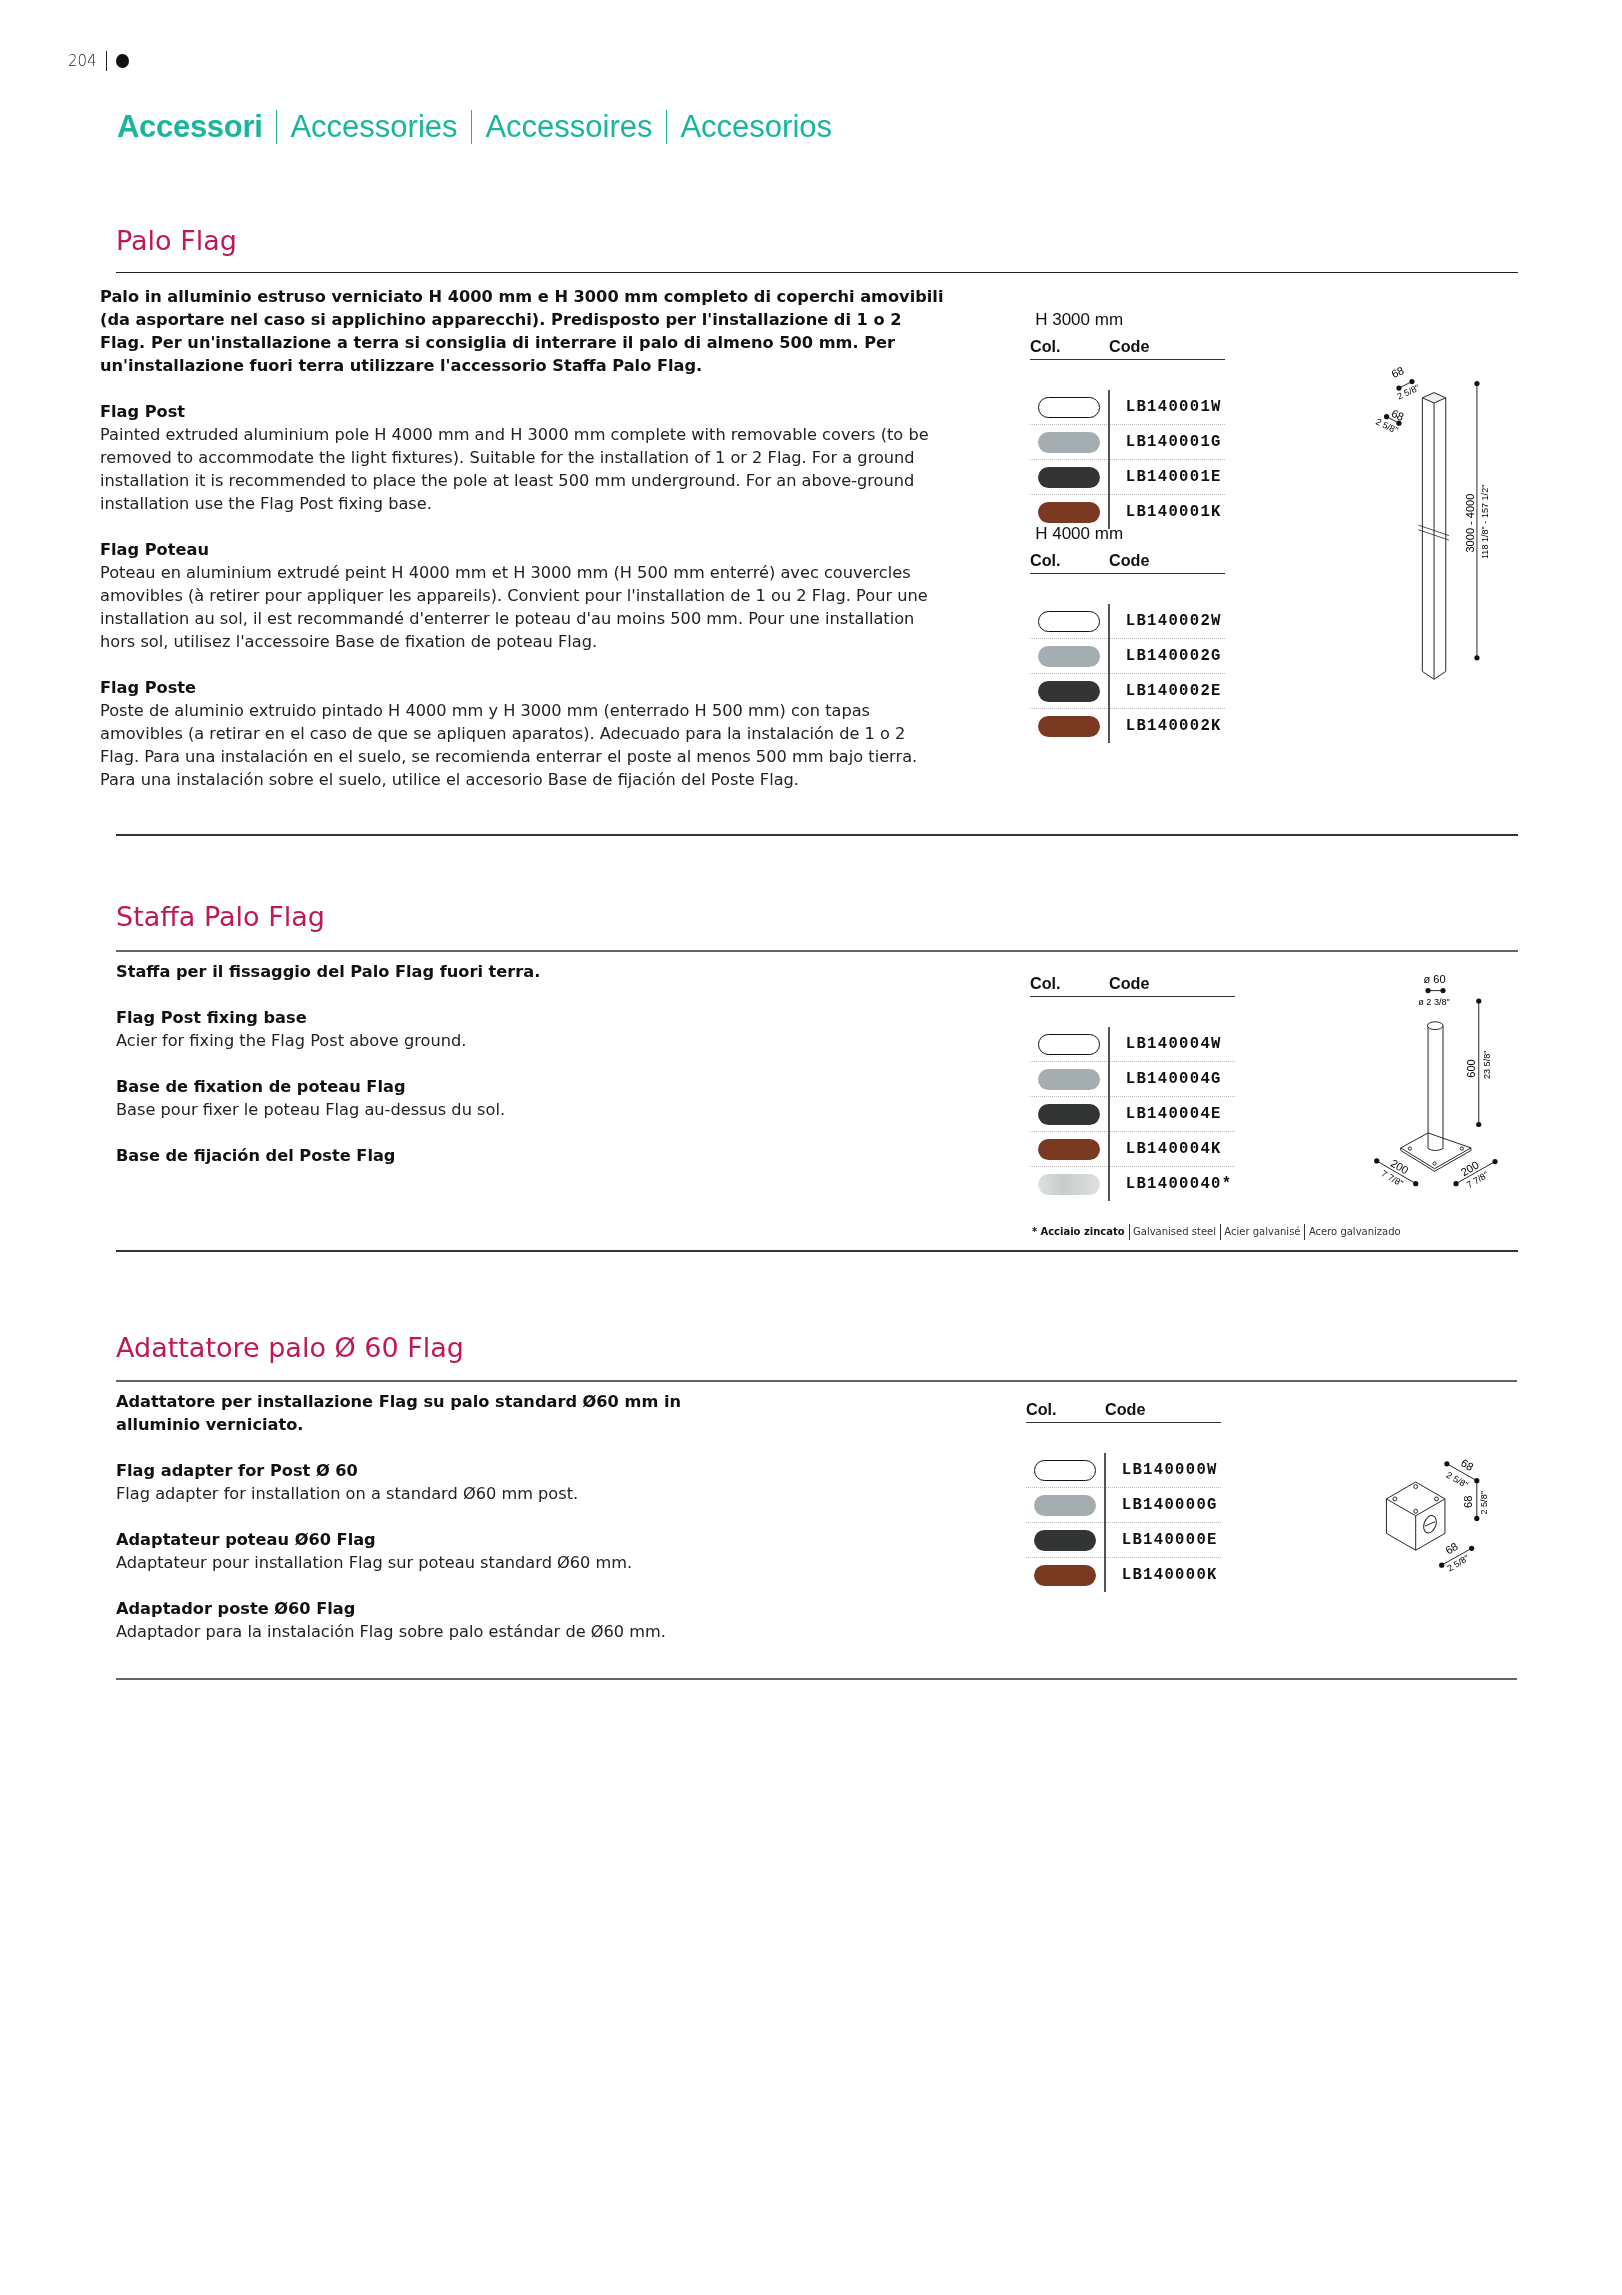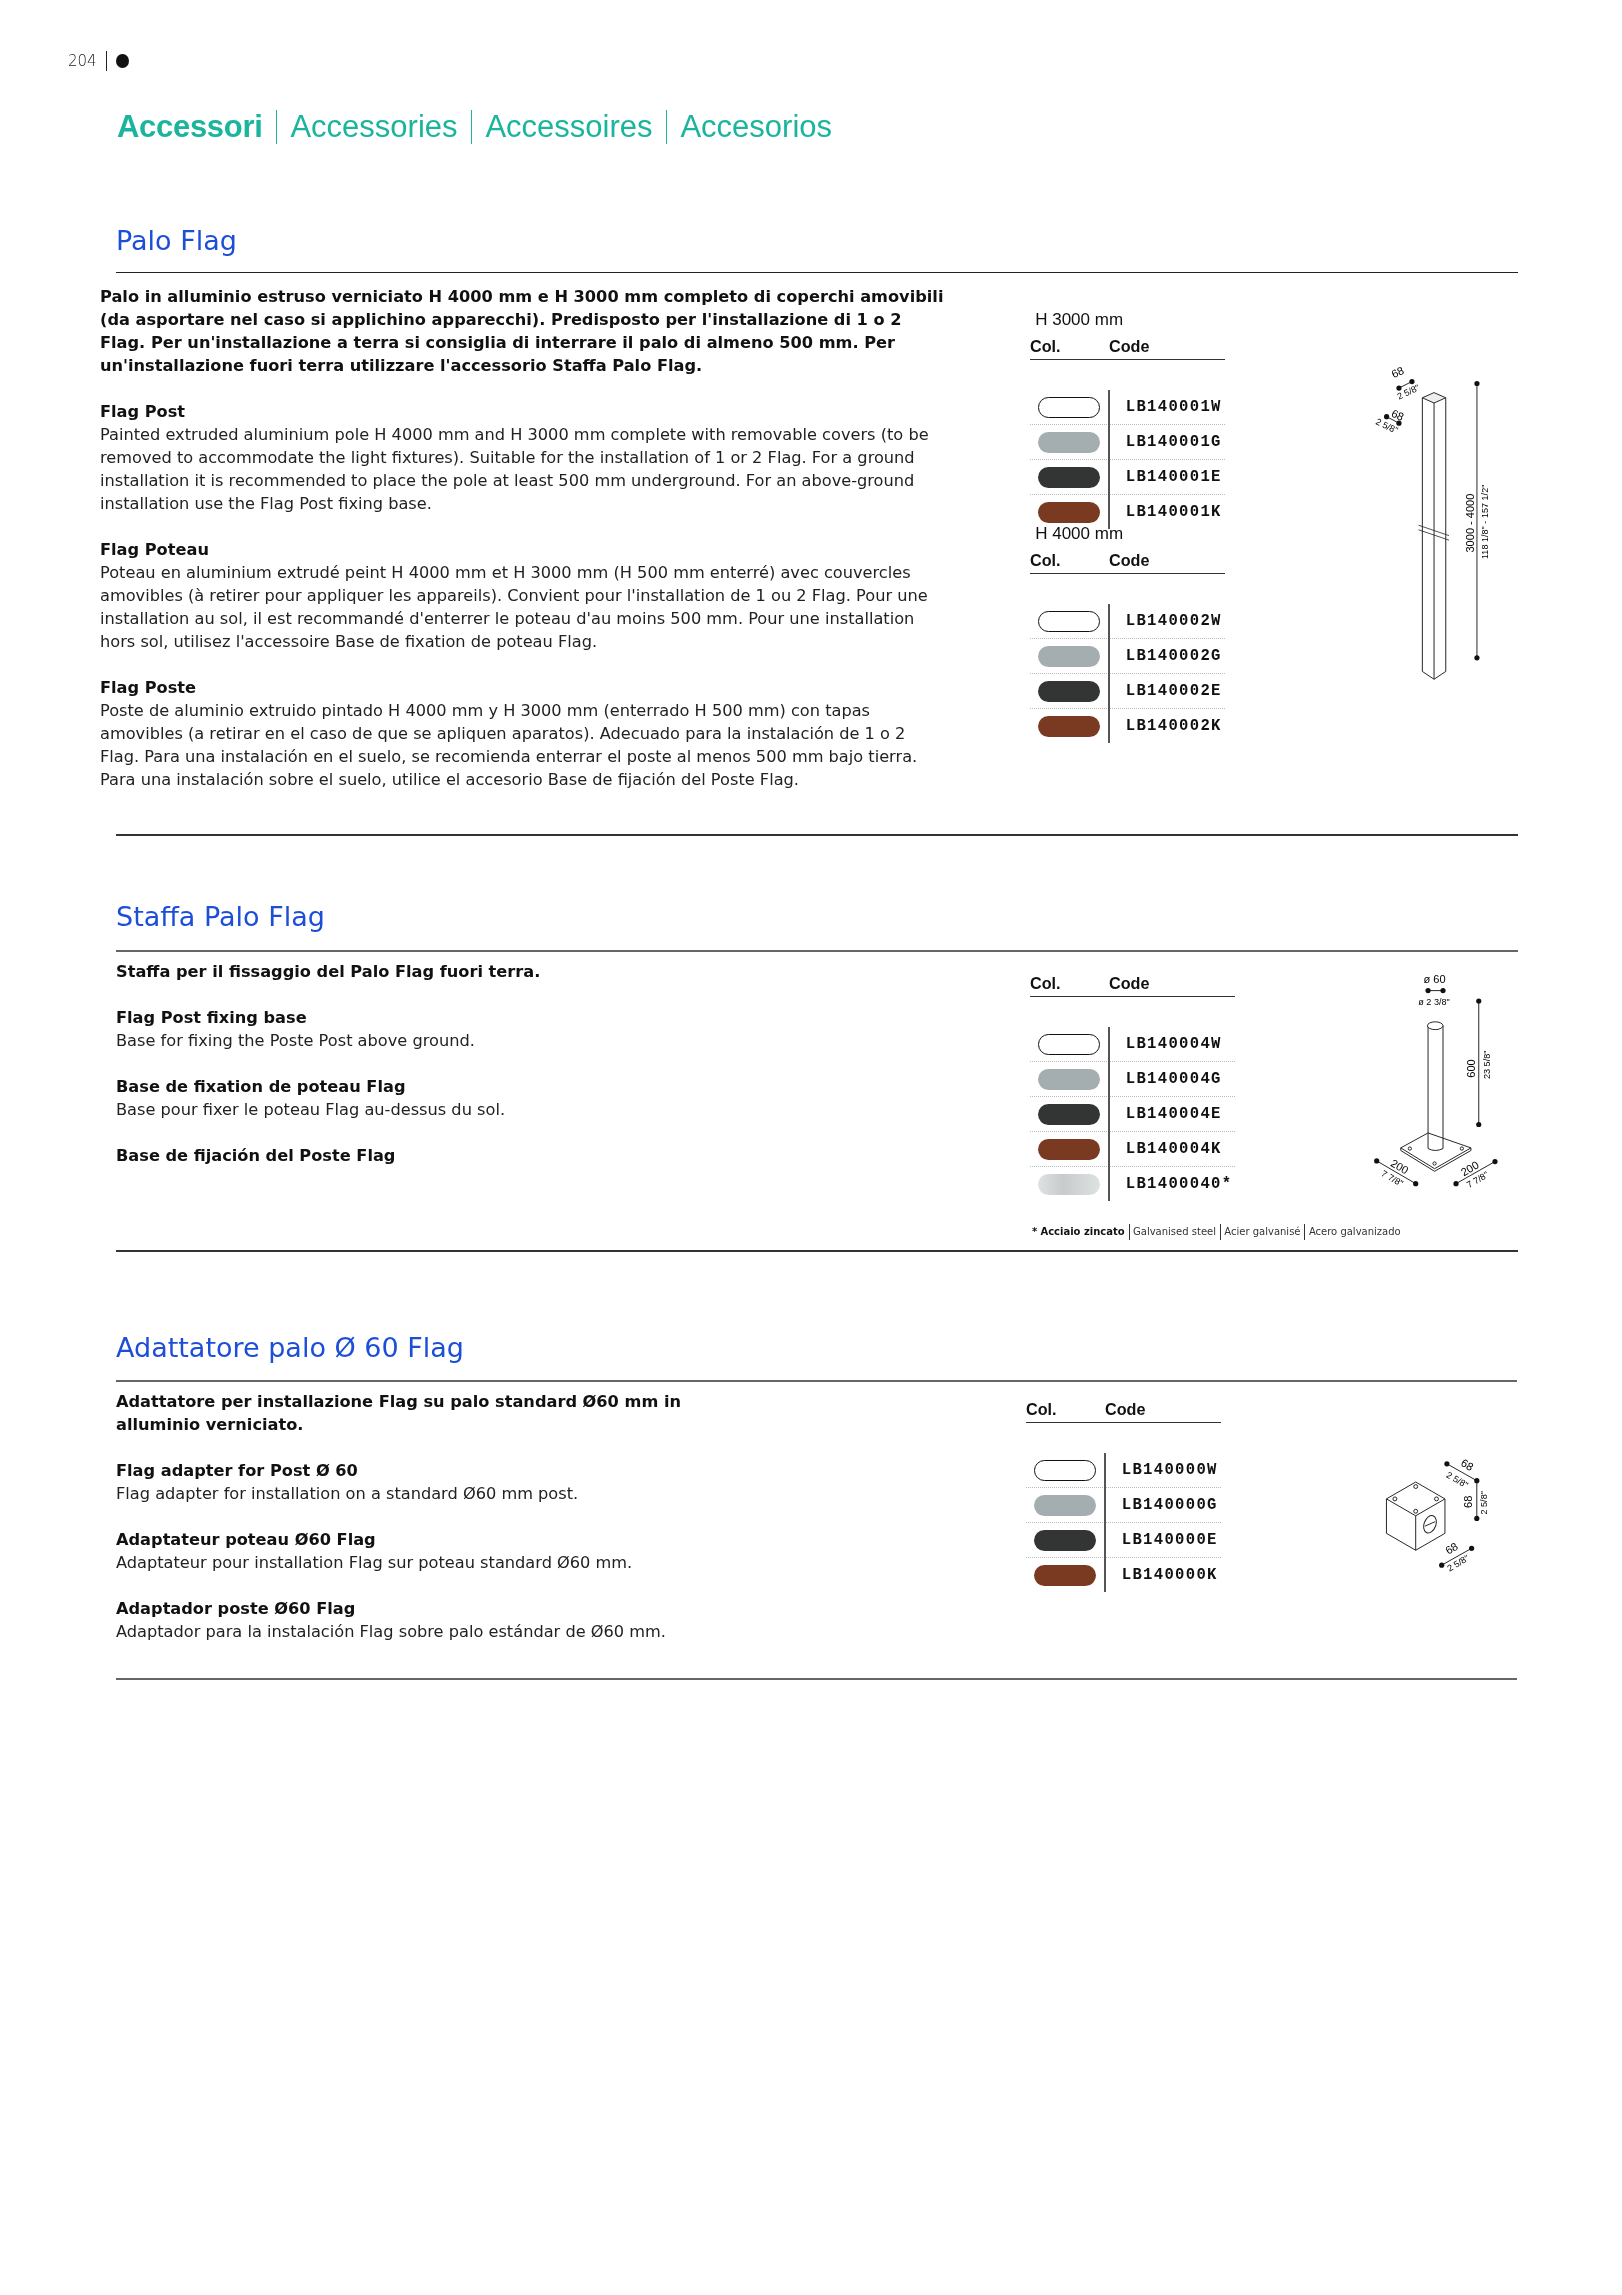--- a/index.html
+++ b/index.html
@@ -5,21 +5,21 @@
   html, body { margin:0; padding:0; background:#ffffff; }
   body { width:1623px; height:2295px; position:relative; font-family:"Liberation Sans", sans-serif; color:#111; overflow:hidden; }
   .abs { position:absolute; }
   .pagenum { left:68px; top:51px; font-size:15px; color:#222; display:flex; align-items:center; gap:9px; font-family:"DejaVu Sans", sans-serif; font-weight:300; }
   .pagenum .bar { width:1.3px; height:19.5px; background:#222; }
   .pagenum .dot { width:13px; height:14.3px; border-radius:50%; background:#111; }
   .title { left:117px; top:109px; font-size:31px; color:#1ab59c; display:flex; align-items:center; white-space:nowrap; }
   .title .strong { font-weight:bold; letter-spacing:-0.3px; }
   .title .sep { width:1.9px; height:34px; background:#1ab59c; margin:0 13px; }
   .title .light { font-weight:normal; }
-  .h2 { font-family:"DejaVu Sans", sans-serif; font-size:27px; color:#1d4ed8; }
+  .h2 { font-family:"DejaVu Sans", sans-serif; font-size:27px; color:#be185d; }
   .rule { height:1.9px; background:#555; }
   .rule.dark { background:#222; }
   .para { font-family:"DejaVu Sans", sans-serif; font-size:16.2px; line-height:23px; color:#111; }
   .para .lead { font-weight:bold; display:block; }
   .para .sub { font-weight:bold; display:block; margin-top:23px; }
   .para .body { display:block; font-weight:normal; color:#222; }
   .tbl { font-family:"Liberation Sans", sans-serif; }
   .tbl .h3 { font-weight:normal; font-size:17px; margin-left:5.2px; height:26px; line-height:26px; }
   .tbl .head { display:flex; font-weight:bold; font-size:16.2px; height:26px; line-height:26px; border-bottom:1.3px solid #333; width:195px; }
   .tbl .head .c1 { width:79px; }
@@ -154,21 +154,21 @@
 </svg>
 
 <div class="abs rule" style="left:116px; top:834px; width:1402px; height:1.9px; background:#333;"></div>
 
 <div class="abs h2" style="left:116px; top:901px;">Staffa Palo Flag</div>
 <div class="abs rule" style="left:116px; top:950px; width:1402px; height:1.9px; background:#666;"></div>
 
 <div class="abs para" style="left:116px; top:960px; width:780px;">
   <span class="lead">Staffa per il fissaggio del Palo Flag fuori terra.</span>
   <span class="sub">Flag Post fixing base</span>
-  <span class="body">Base for fixing the Poste Post above ground.</span>
+  <span class="body">Acier for fixing the Flag Post above ground.</span>
   <span class="sub">Base de fixation de poteau Flag</span>
   <span class="body">Base pour fixer le poteau Flag au-dessus du sol.</span>
   <span class="sub">Base de fijación del Poste Flag</span>
 </div>
 
 <div class="abs tbl" style="left:1030px; top:970px;">
   <div class="head" style="width:205px;">
     <span class="c1">Col.</span>
     <span>Code</span>
   </div>

